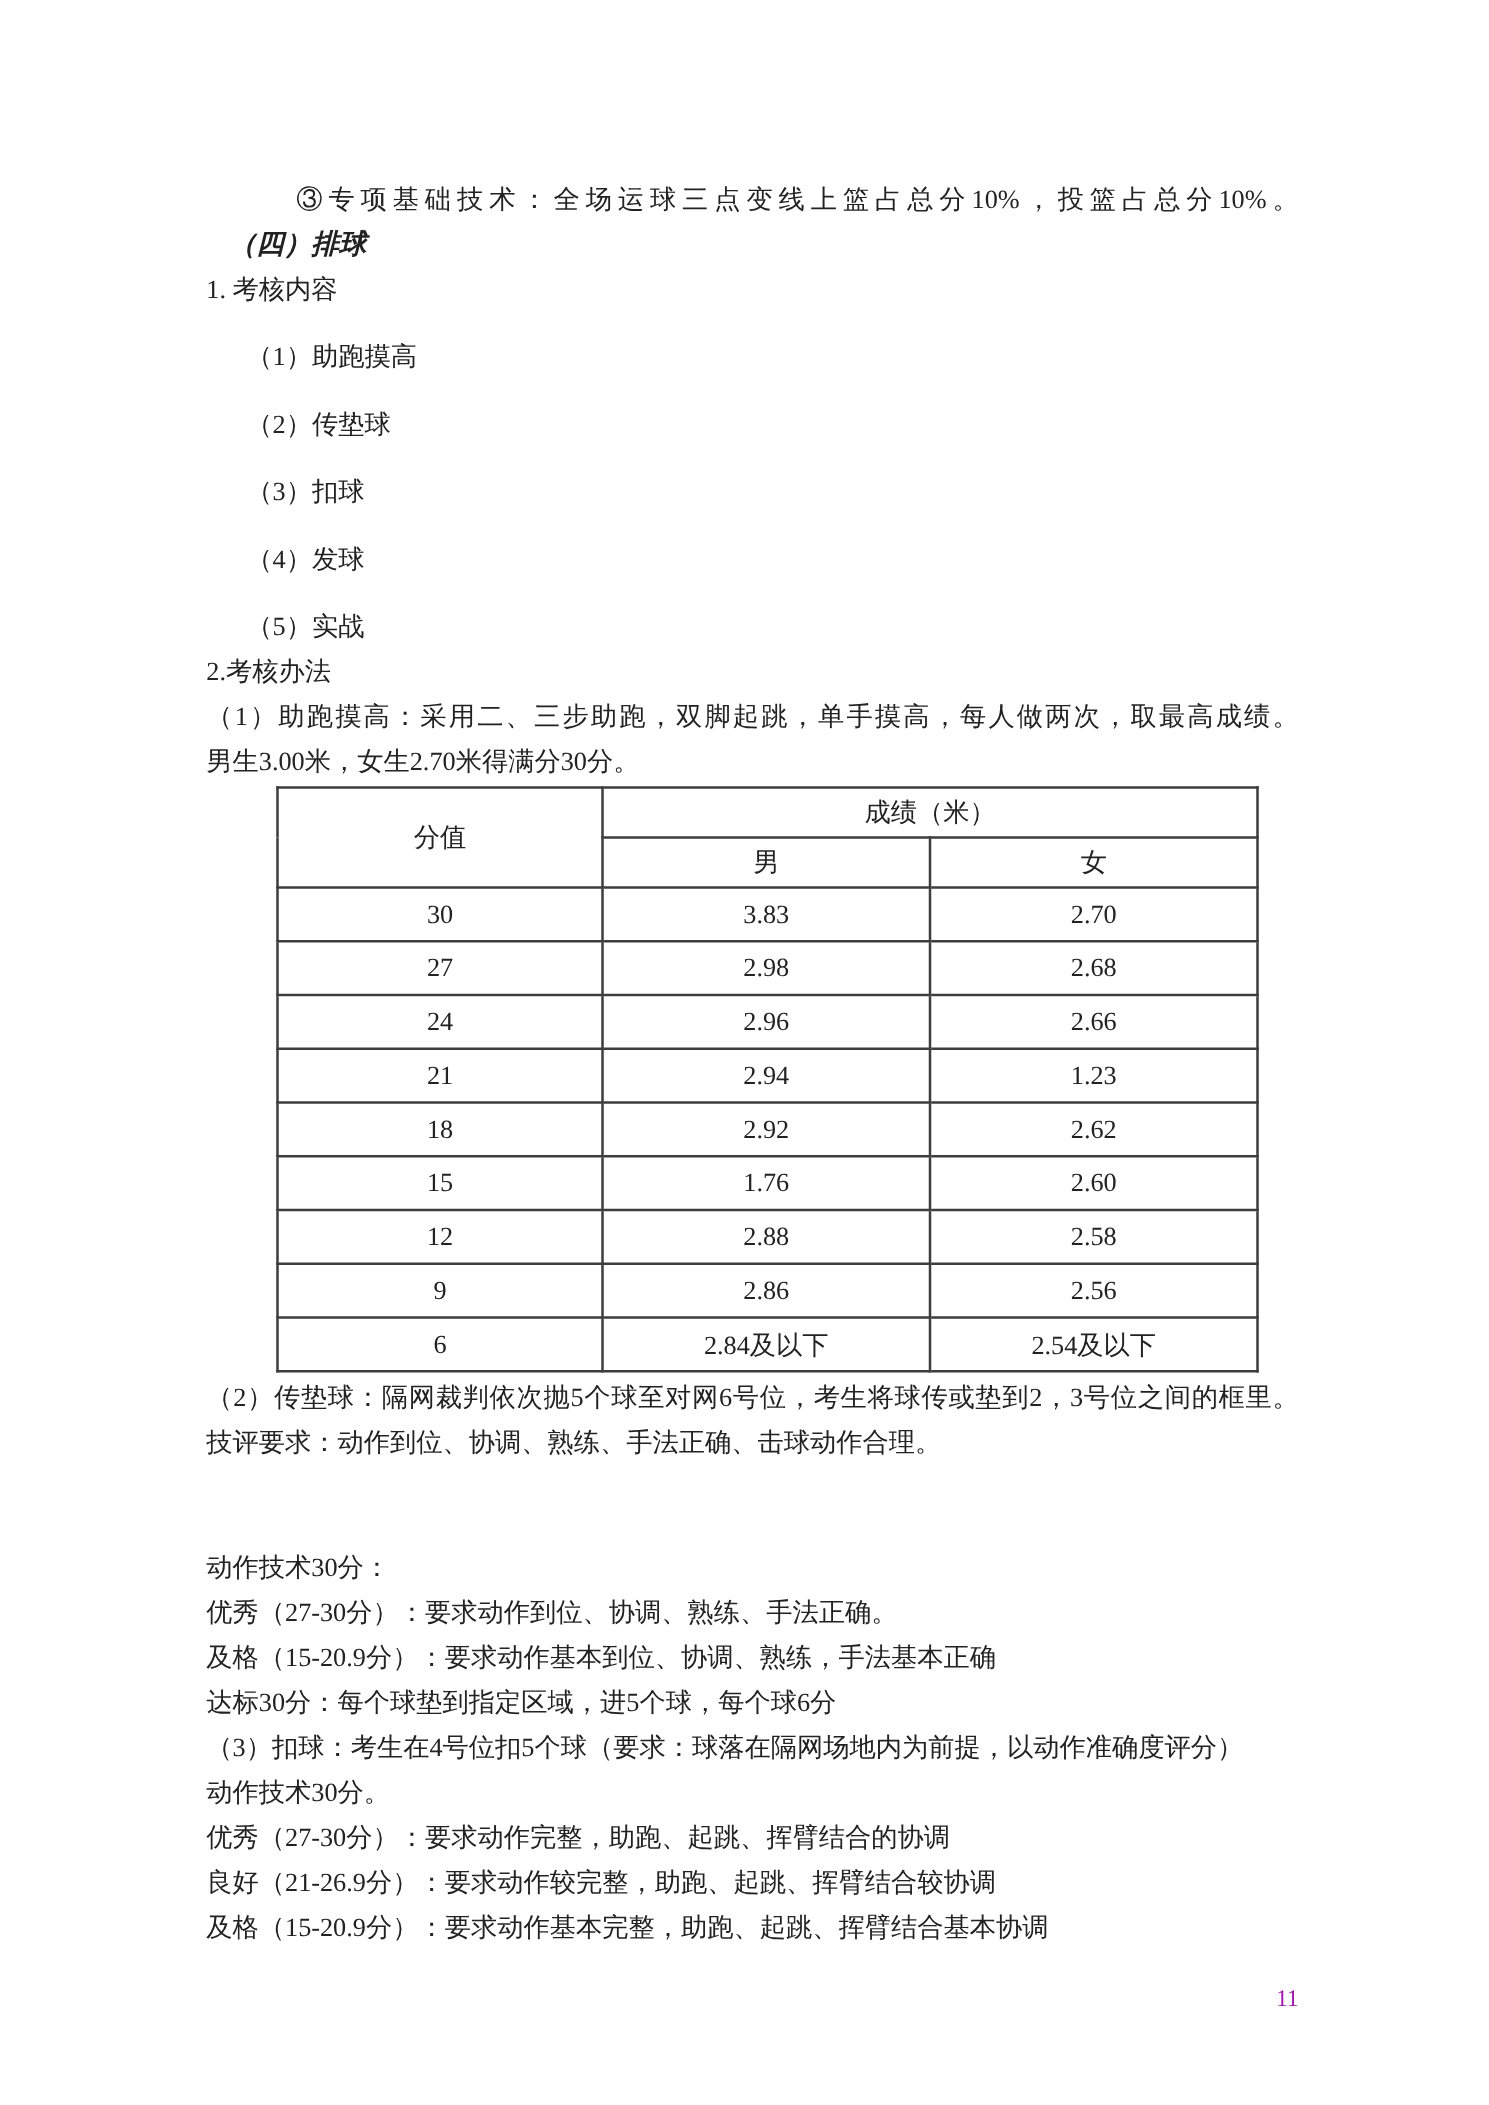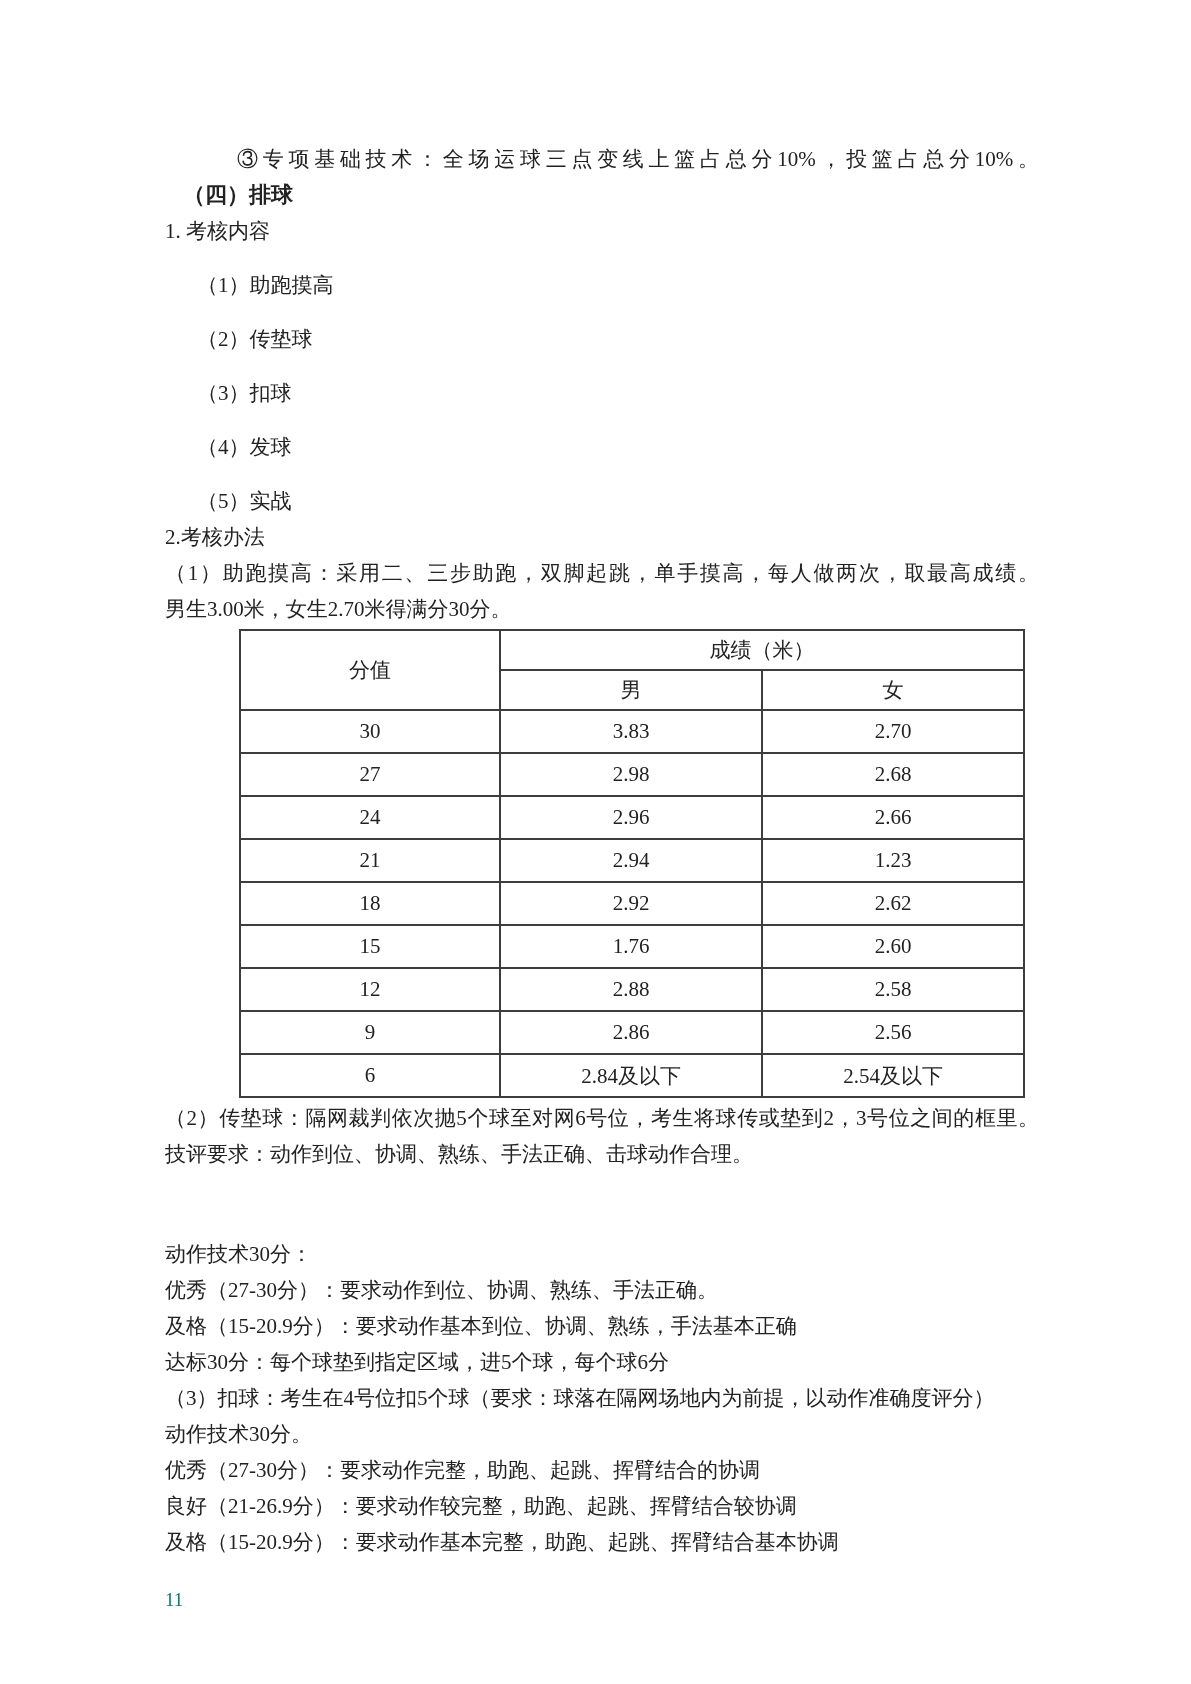--- a/index.html
+++ b/index.html
@@ -26,47 +26,48 @@
   .fill {
     white-space:normal;
     text-align:justify;
     text-align-last:justify;
   }
   .intro-indent { text-indent:72px; }
   .section-heading {
     font-weight:bold;
     font-size:22px;
     padding-left:18px;
+    font-style:italic;
   }
   .list-item { padding-left:32px;margin-top:18px; }
   .gap-big { height:64px; }
   table.score-table {
     border-collapse:collapse;
     table-layout:fixed;
     width:784px;
-    margin-left:74px;
+    margin-left:56px;
     margin-top:2px;
     margin-bottom:2px;
   }
   table.score-table td, table.score-table th {
     border:2px solid #3d3d3d;
     font-size:21px;
     font-weight:normal;
     text-align:center;
     vertical-align:middle;
     padding:0;
   }
   tr.hdr-row td { height:40px; }
   tr.data-row td { height:43px; }
   .page-number {
     margin-top:22px;
-    text-align:left;
+    text-align:right;
     font-size:19px;
     line-height:36px;
-    color:#0f766e;
+    color:#a21caf;
   }
 </style>
 </head>
 <body>
 
 <div class="page">
   <div class="content">
 
     <div class="line fill intro-indent">③专项基础技术：全场运球三点变线上篮占总分10%，投篮占总分10%。</div>
 

